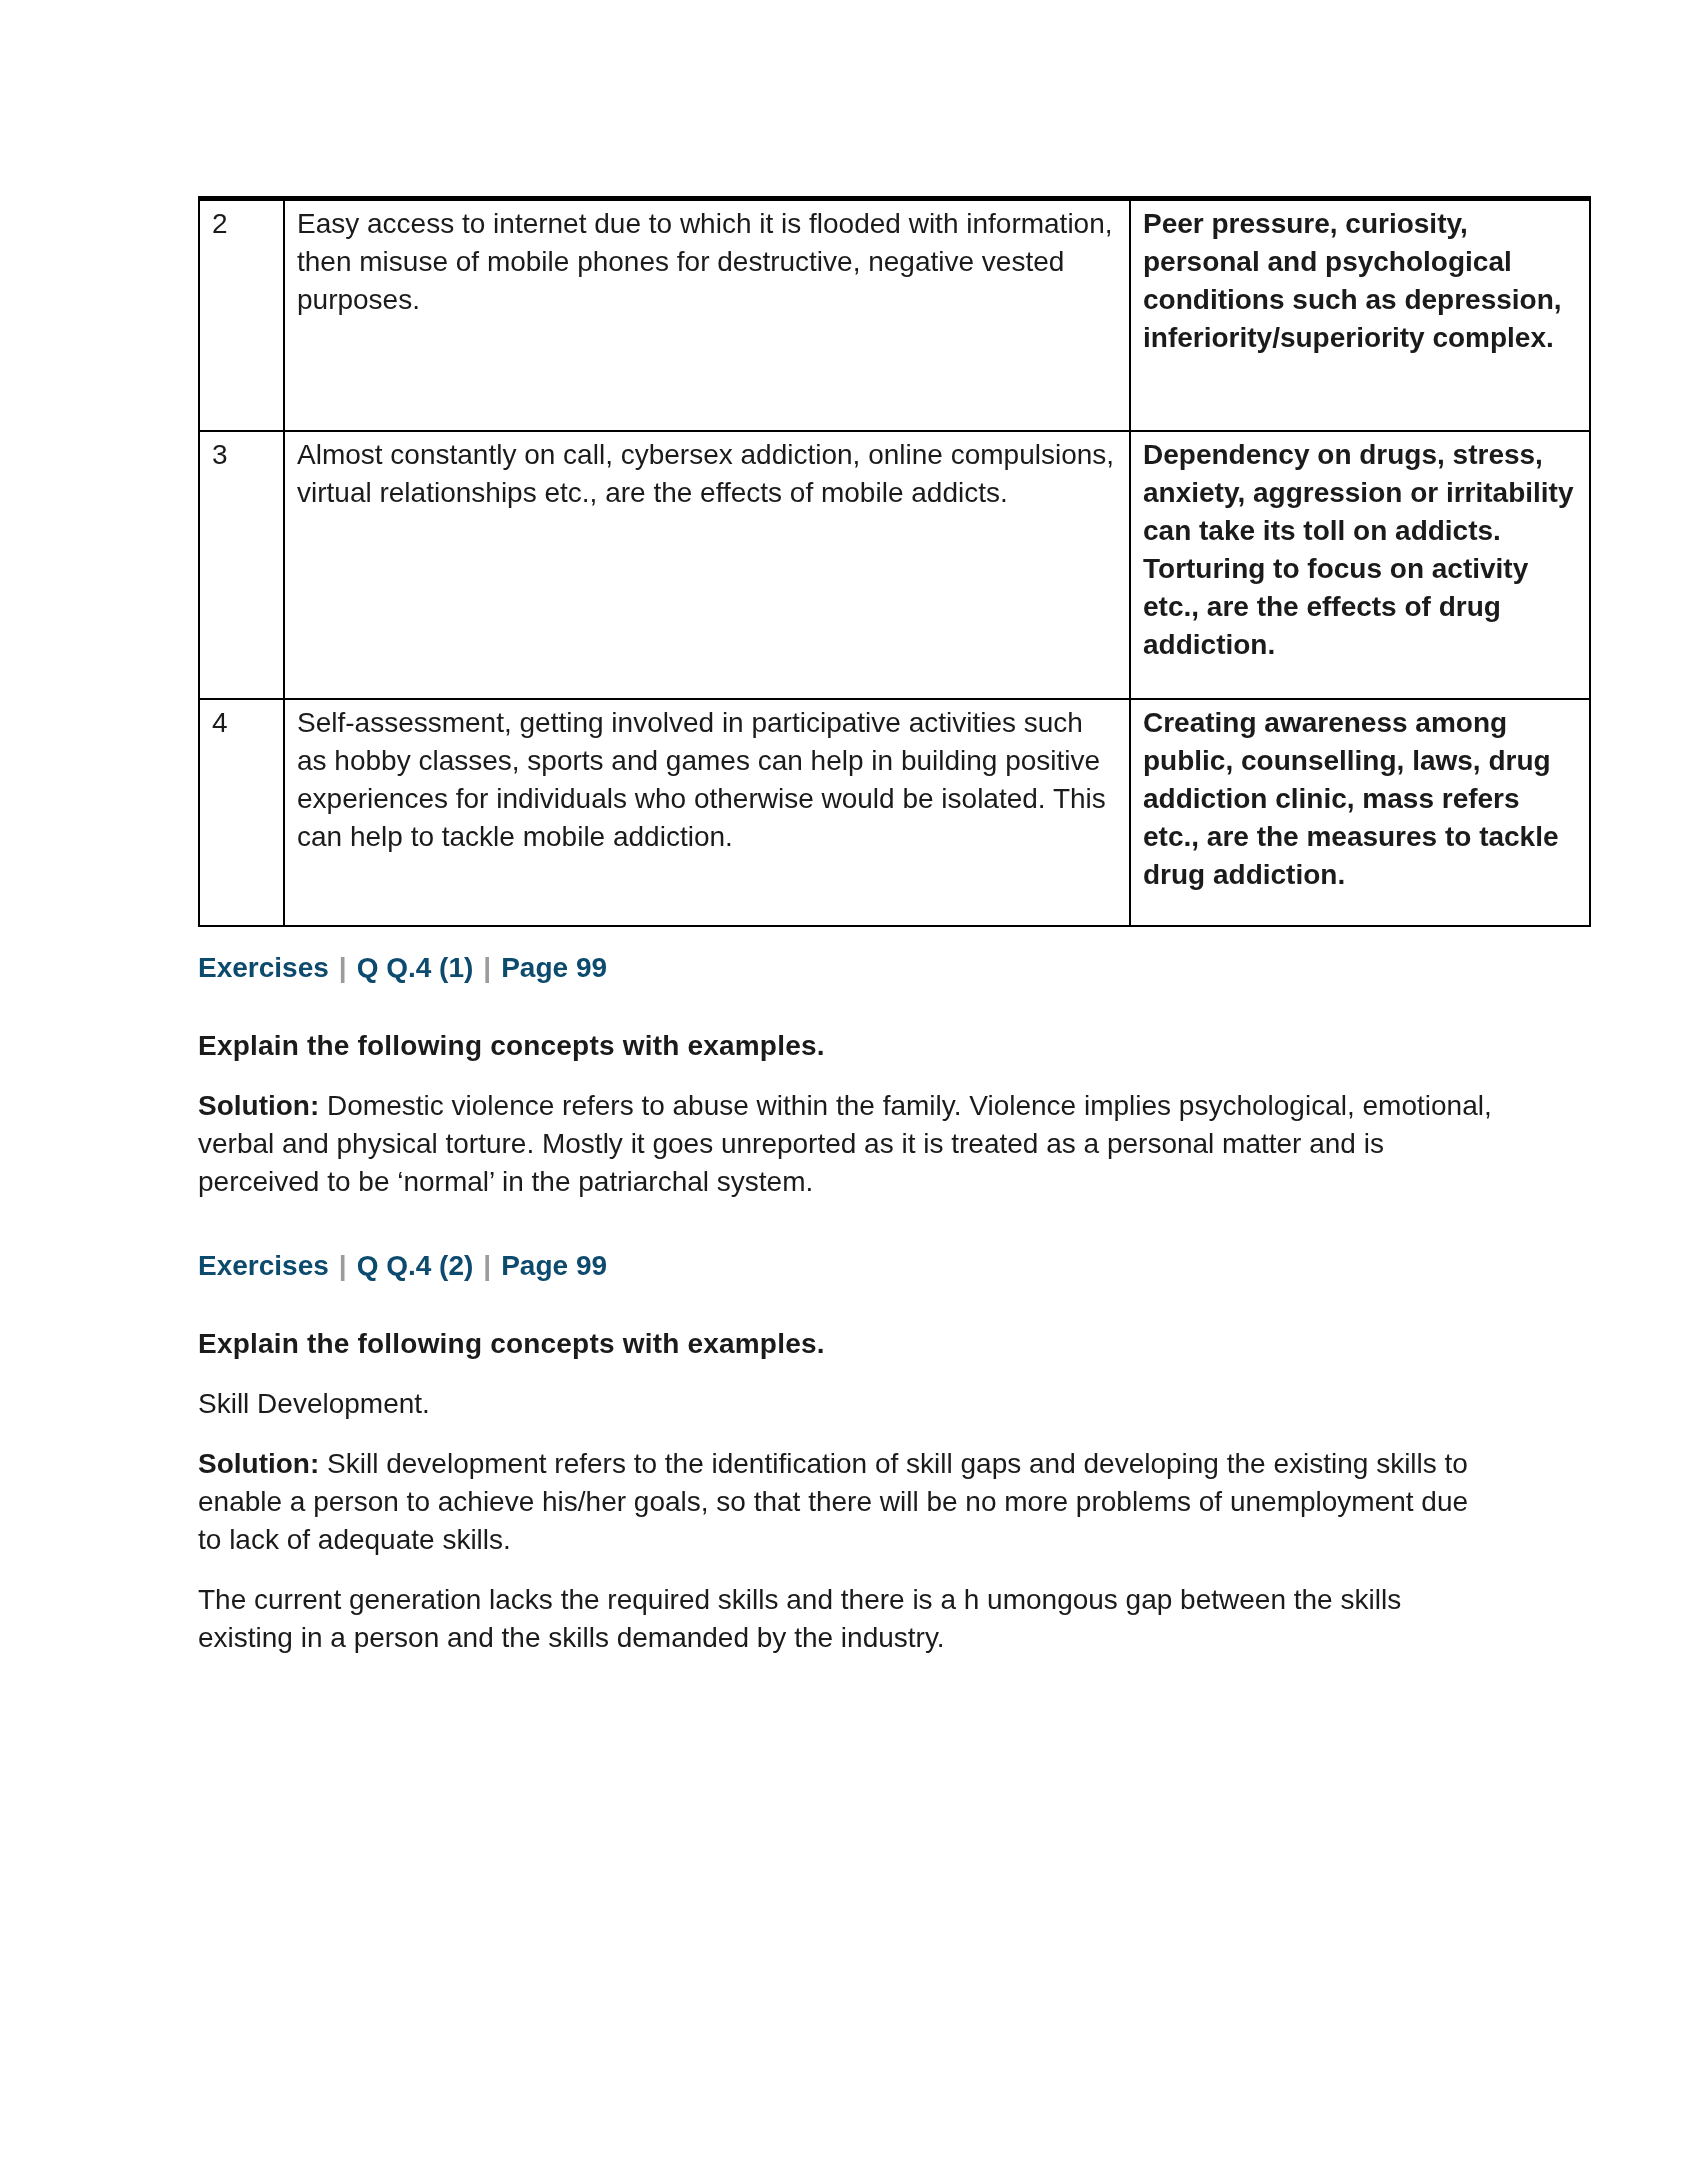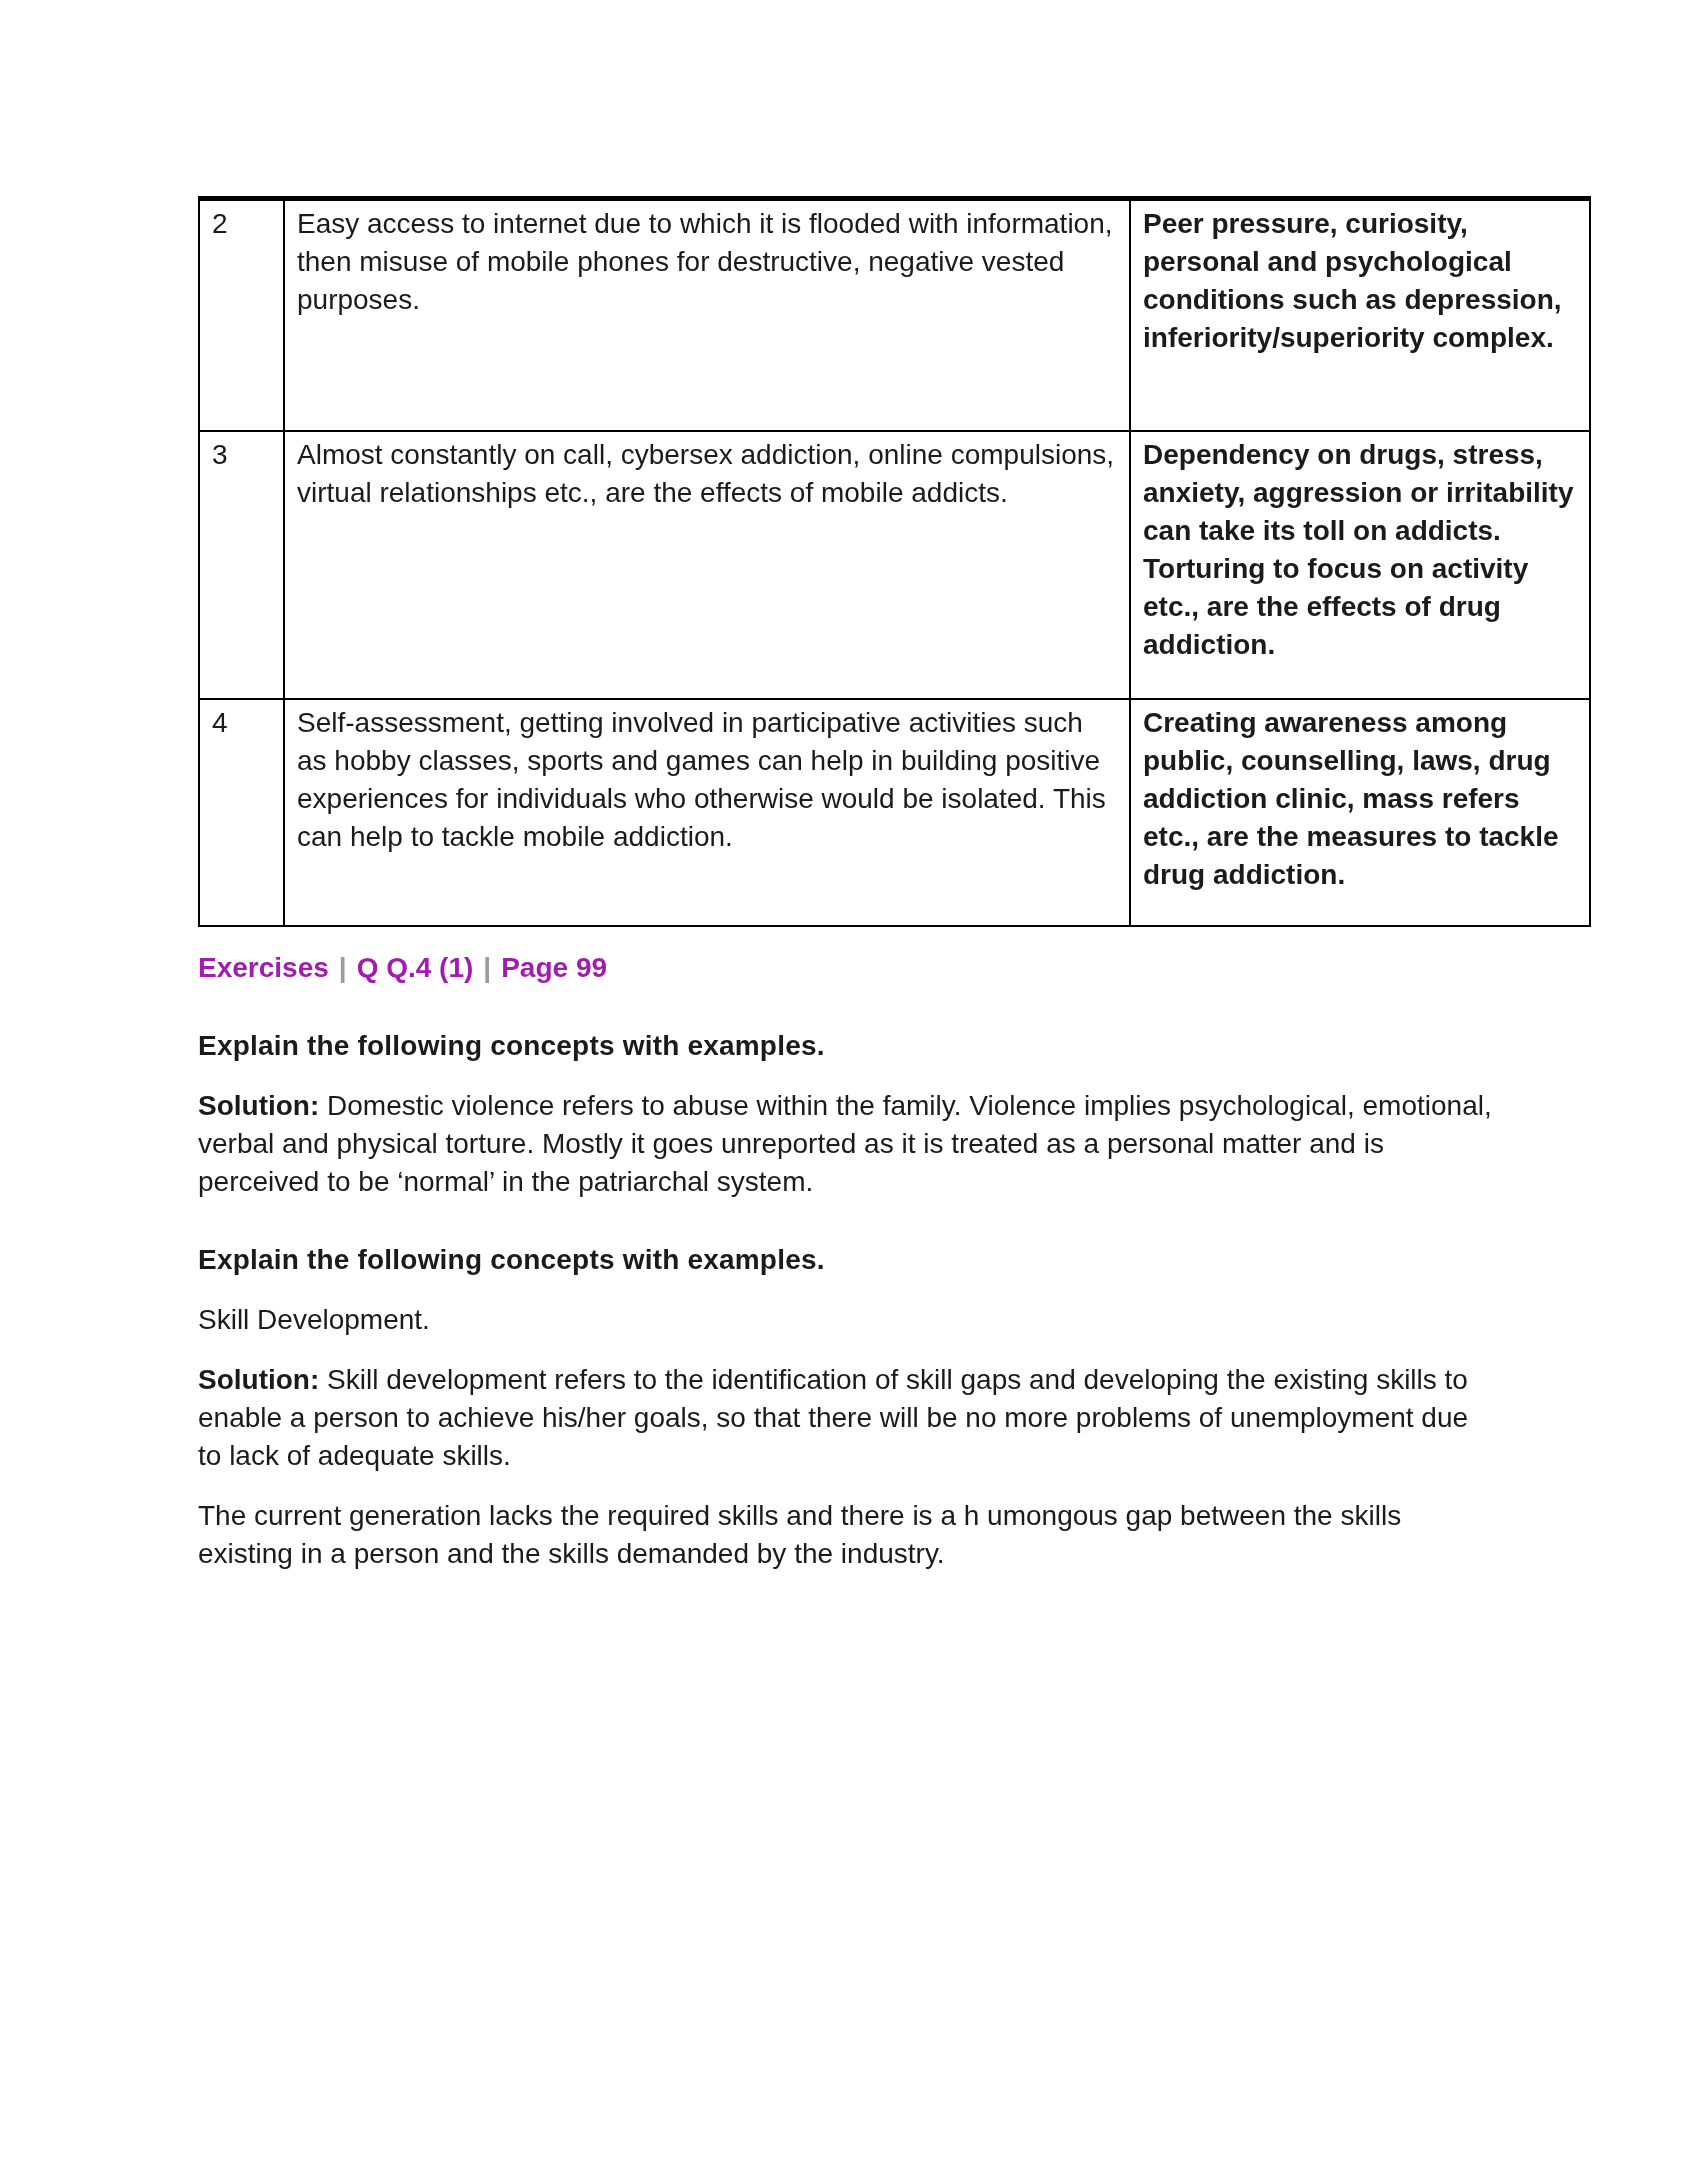--- a/index.html
+++ b/index.html
@@ -43,21 +43,21 @@
   tr.row-3 { height: 268px; }
   tr.row-4 { height: 227px; }
 
   
   .section-heading {
     margin: 22px 0 0 0;
     font-size: 28px;
     line-height: 38px;
     font-weight: bold;
   }
-  .section-heading .seg { color: #a21caf; }
+  .section-heading .seg { color: #0c4a6e; }
   .section-heading .sep { color: #9b9b9b; margin: 0 10px; font-weight: bold; }
   p.block {
     margin: 22px 0 0 0;
     font-size: 28px;
     line-height: 38px;
     max-width: 1297px;
   }
   p.block.bold-q { font-weight: bold; letter-spacing: 0.2px; margin-top: 40px; }
   p.block .sol-label { font-weight: bold; }
   .pre-heading-gap { margin-top: 46px; }
@@ -91,20 +91,23 @@
     <h2 class="section-heading">
       <span class="seg">Exercises</span><span class="sep">|</span><span class="seg">Q Q.4 (1)</span><span class="sep">|</span><span class="seg">Page 99</span>
     </h2>
     <p class="block bold-q">Explain the following concepts with examples.</p>
     <p class="block">
       <span class="sol-label">Solution:</span><span> Domestic violence refers to abuse within the family. Violence implies psychological, emotional, verbal and physical torture. Mostly it goes unreported as it is treated as a personal matter and is perceived to be ‘normal’ in the patriarchal system.</span>
     </p>
   </div>
 
   <div>
+    <h2 class="section-heading pre-heading-gap">
+      <span class="seg">Exercises</span><span class="sep">|</span><span class="seg">Q Q.4 (2)</span><span class="sep">|</span><span class="seg">Page 99</span>
+    </h2>
     <p class="block bold-q">Explain the following concepts with examples.</p>
     <p class="block">Skill Development.</p>
     <p class="block">
       <span class="sol-label">Solution:</span><span> Skill development refers to the identification of skill gaps and developing the existing skills to enable a person to achieve his/her goals, so that there will be no more problems of unemployment due to lack of adequate skills.</span>
     </p>
     <p class="block">The current generation lacks the required skills and there is a h umongous gap between the skills existing in a person and the skills demanded by the industry.</p>
   </div>
 
 </div>
 

